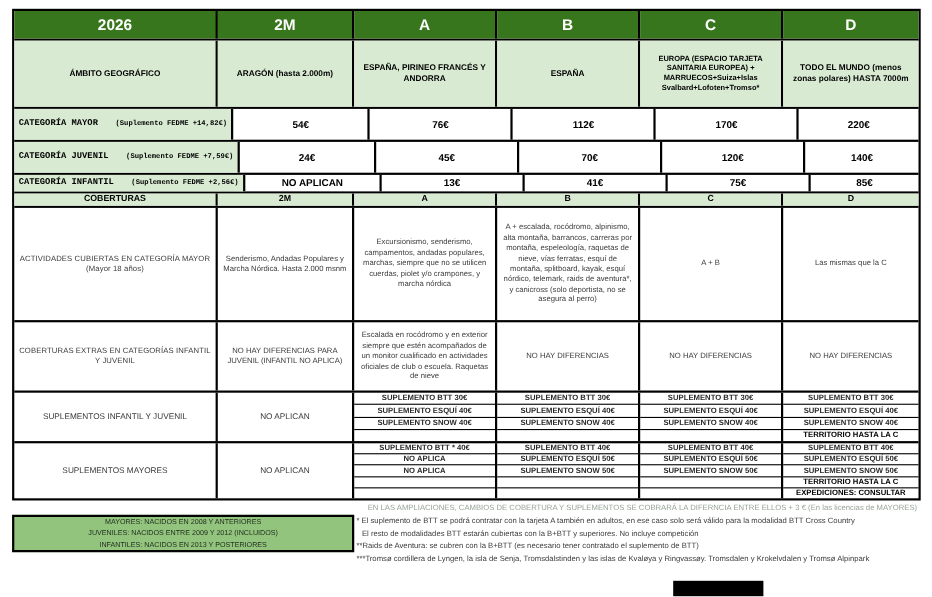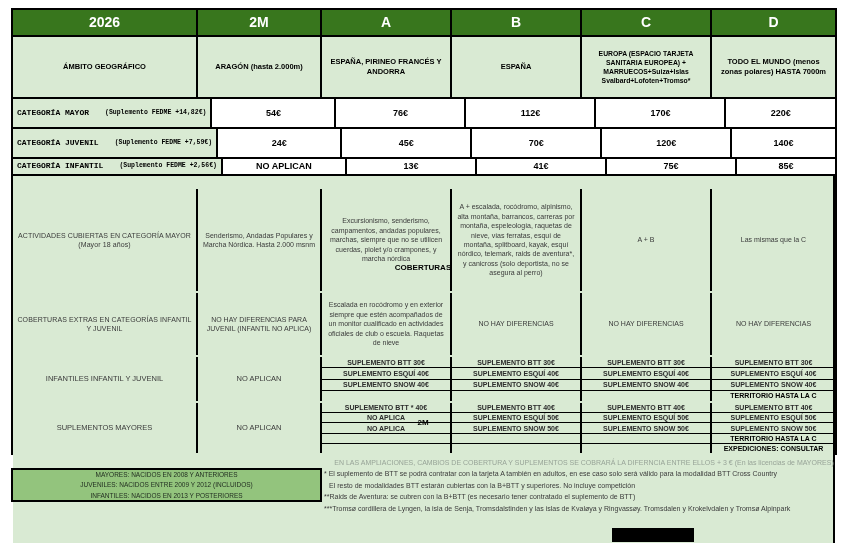--- a/index.html
+++ b/index.html
@@ -21,21 +21,21 @@
   .c0{flex:0 0 185px;}
   .c1{flex:0 0 124px;}
   .c2{flex:0 0 130px;}
   .c3{flex:0 0 130px;}
   .c4{flex:0 0 130px;}
   .c5{flex:1 1 auto;}
   .r-head{height:27px;}
   .r-ambito{height:62px;}
   .r-cat{height:30px;}
   .r-cat3{height:17px;}
-  .r-cob{height:13px;flex-direction:column;}
+  .r-cob{height:13px;}
   .r-act{height:104px;}
   .r-ext{height:64px;}
   .r-supj{height:46px;}
   .r-supm{height:50px;}
   .head{background:#38761d;color:#fff;font-weight:bold;font-size:14px;}
   .lg{background:#d9ead3;}
   .r-ambito .cell{font-size:7.5px;font-weight:bold;}
   .r-ambito .c4{font-size:6.8px;}
   .catlabel{flex-direction:row;gap:16px;white-space:nowrap;font-size:8px;font-weight:bold;font-family:Liberation Mono, monospace;}
   .catlabel .sub-lb{font-size:6.5px;font-weight:bold;}
@@ -150,21 +150,21 @@
   <div class="row r-ext">
     <div class="cell c0 upper">COBERTURAS EXTRAS EN CATEGORÍAS INFANTIL Y JUVENIL</div>
     <div class="cell c1">NO HAY DIFERENCIAS PARA JUVENIL (INFANTIL NO APLICA)</div>
     <div class="cell c2">Escalada en rocódromo y en exterior siempre que estén acompañados de un monitor cualificado en actividades oficiales de club o escuela.  Raquetas de nieve</div>
     <div class="cell c3">NO HAY DIFERENCIAS</div>
     <div class="cell c4">NO HAY DIFERENCIAS</div>
     <div class="cell c5">NO HAY DIFERENCIAS</div>
   </div>
 
   <div class="row r-supj">
-    <div class="cell c0 suplabel">INFANTILES INFANTIL Y JUVENIL</div>
+    <div class="cell c0 suplabel">SUPLEMENTOS INFANTIL Y JUVENIL</div>
     <div class="cell c1 suplabel">NO APLICAN</div>
     <div class="cell c2 stack">
       <div class="sub">SUPLEMENTO BTT 30€</div>
       <div class="sub">SUPLEMENTO ESQUÍ 40€</div>
       <div class="sub">SUPLEMENTO SNOW 40€</div>
       <div class="sub"></div>
     </div>
     <div class="cell c3 stack">
       <div class="sub">SUPLEMENTO BTT 30€</div>
       <div class="sub">SUPLEMENTO ESQUÍ 40€</div>

